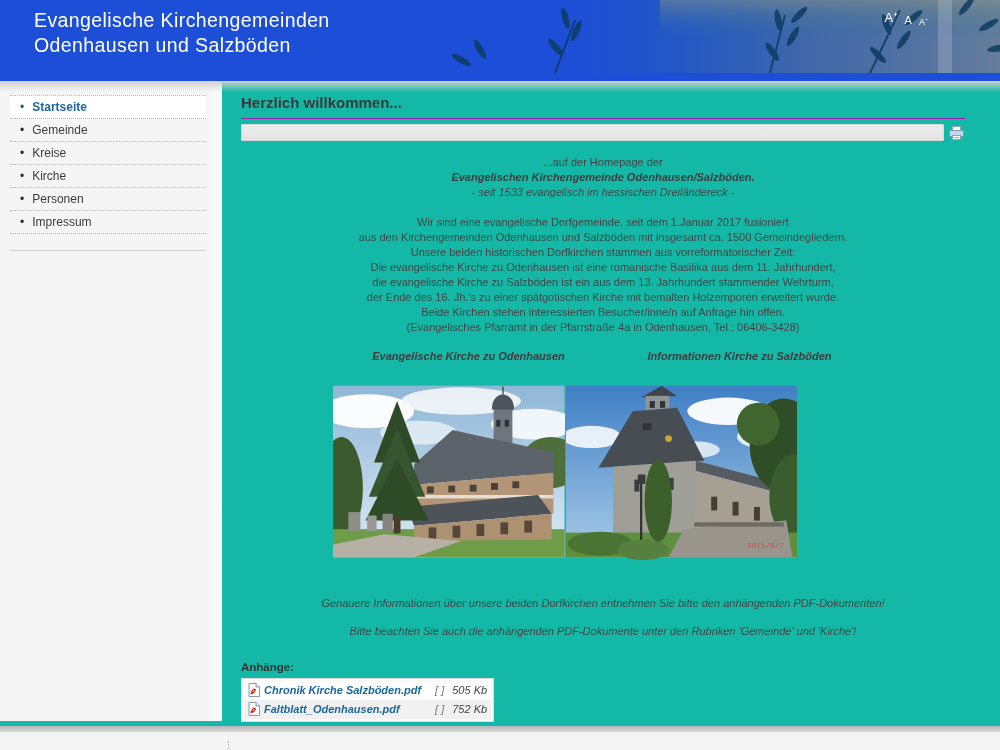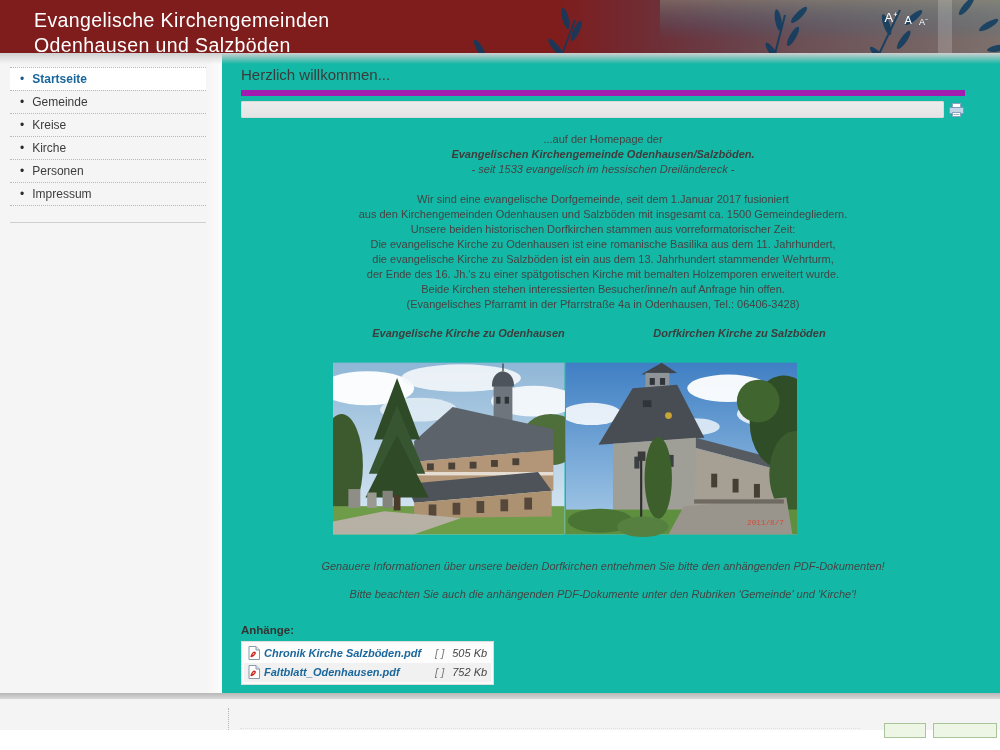--- a/index.html
+++ b/index.html
@@ -1,20 +1,20 @@
 <!DOCTYPE html>
 <html><head>
 <meta charset="utf-8">
 <style>
   html,body{margin:0;padding:0;background:#fff;}
   .page{width:1000px;height:750px;position:relative;overflow:hidden;background:#fff;
         font-family:"Liberation Sans", sans-serif;color:#444;}
 
   
-  .header{height:53px;background:#7f1d1d;position:relative;overflow:hidden;}
+  .header{height:81px;background:#1d4ed8;position:relative;overflow:hidden;}
   .header-deco{position:absolute;right:0;top:0;width:560px;height:73px;pointer-events:none;}
   .site-title{position:absolute;left:34px;top:8px;color:#ffffff;font-size:19.5px;
               line-height:25px;font-weight:400;letter-spacing:.4px;z-index:3;}
   .font-controls{position:absolute;right:72px;top:11px;color:#fff;z-index:4;display:flex;align-items:flex-start;gap:7px;}
   .font-controls span{cursor:pointer;line-height:14px;}
   .fc-big{font-size:13px;}
   .fc-mid{font-size:11px;margin-top:2px;}
   .fc-small{font-size:9px;margin-top:4px;}
 
   
@@ -26,40 +26,40 @@
   .menu{list-style:none;margin:14px 16px 0 10px;padding:0;}
   .menu li{border-top:1px dotted #b8b8b8;padding:4px 0 4px 10px;font-size:12px;color:#3c3c3c;cursor:pointer;}
   .menu li:last-child{border-bottom:1px dotted #b8b8b8;}
   .menu li .bullet{color:#2b2b2b;margin-right:8px;font-size:12px;}
   .menu li.active{background:#ffffff;}
   .menu li.active .label{color:#1a679c;font-weight:bold;}
   .menu li.active .bullet{color:#1a5b8e;}
   .sidebar hr{border:none;border-top:1px solid #cfcfcf;margin:16px 16px 0 10px;}
 
   .main{margin-left:222px;padding:13px 35px 0 19px;font-size:11px;line-height:15px;}
-  h1.page-title{font-size:15px;font-weight:400;color:#3a3a3a;margin:0;padding:1px 0 8px 0;
-                border-bottom:6px solid #a21caf;}
+  h1.page-title{font-size:15px;font-weight:700;color:#3a3a3a;margin:0;padding:1px 0 8px 0;
+                border-bottom:1px solid #a21caf;}
   .toolbar-row{display:flex;align-items:center;margin-top:5px;height:17px;}
   .toolbar-bar{flex:1;height:15px;background:linear-gradient(#ececec,#e4e4e4);
                border:1px solid #dadada;border-radius:1px;}
   .print-btn{width:18px;height:16px;margin-left:3px;display:flex;align-items:center;justify-content:center;cursor:pointer;}
 
   .welcome{margin-top:14px;text-align:center;color:#444;}
   .welcome .w2{font-weight:bold;font-style:italic;color:#3d3d3d;}
   .welcome .w3{font-style:italic;}
   .intro{margin-top:15px;text-align:center;white-space:pre-line;color:#444;}
 
   .captions{display:flex;width:543px;margin:14px 0 0 92px;}
   .captions div{width:271px;text-align:center;font-weight:bold;font-style:italic;color:#3d3d3d;}
   .photos{display:flex;width:464px;margin:7px 0 0 92px;}
   .photos svg{display:block;}
   .photo-right{margin-left:1px;}
 
   .note{margin-top:0;text-align:center;font-style:italic;color:#444;}
-  .note1{margin-top:10px;}
+  .note1{margin-top:24px;}
   .note2{margin-top:13px;}
 
   .attach-heading{margin-top:21px;font-weight:bold;color:#333;font-size:11.5px;}
   .attach-box{margin-top:3px;display:inline-block;border:1px solid #ddd;background:#fafafa;padding:2px;font-style:italic;}
   .attach-table{border-collapse:collapse;font-size:11px;}
   .attach-table tr.row-odd{background:#fdfdfd;}
   .attach-table tr.row-even{background:#f1f1f1;}
   .attach-table td{padding:2px 4px;white-space:nowrap;vertical-align:middle;}
   .attach-table td.c-name{padding-right:10px;}
   .attach-table a{color:#1a679c;font-weight:bold;text-decoration:none;cursor:pointer;}
@@ -172,21 +172,21 @@
 aus den Kirchengemeinden Odenhausen und Salzböden mit insgesamt ca. 1500 Gemeindegliedern.
 Unsere beiden historischen Dorfkirchen stammen aus vorreformatorischer Zeit:
 Die evangelische Kirche zu Odenhausen ist eine romanische Basilika aus dem 11. Jahrhundert,
 die evangelische Kirche zu Salzböden ist ein aus dem 13. Jahrhundert stammender Wehrturm,
 der Ende des 16. Jh.'s zu einer spätgotischen Kirche mit bemalten Holzemporen erweitert wurde.
 Beide Kirchen stehen interessierten Besucher/inne/n auf Anfrage hin offen.
 (Evangelisches Pfarramt in der Pfarrstraße 4a in Odenhausen, Tel.: 06406-3428)</div>
 
       <div class="captions">
         <div>Evangelische Kirche zu Odenhausen</div>
-        <div>Dorfkirchen Kirche zu Salzböden</div>
+        <div>Informationen Kirche zu Salzböden</div>
       </div>
 
       <div class="photos">
 
         <svg class="photo-left" width="271" height="201" viewBox="0 0 271 201">
           <defs>
             <linearGradient id="sky1" x1="0" y1="0" x2="0" y2="1">
               <stop offset="0" stop-color="#8fb6d6"></stop>
                 <stop offset="1" stop-color="#dcebf6"></stop>
             </linearGradient>

